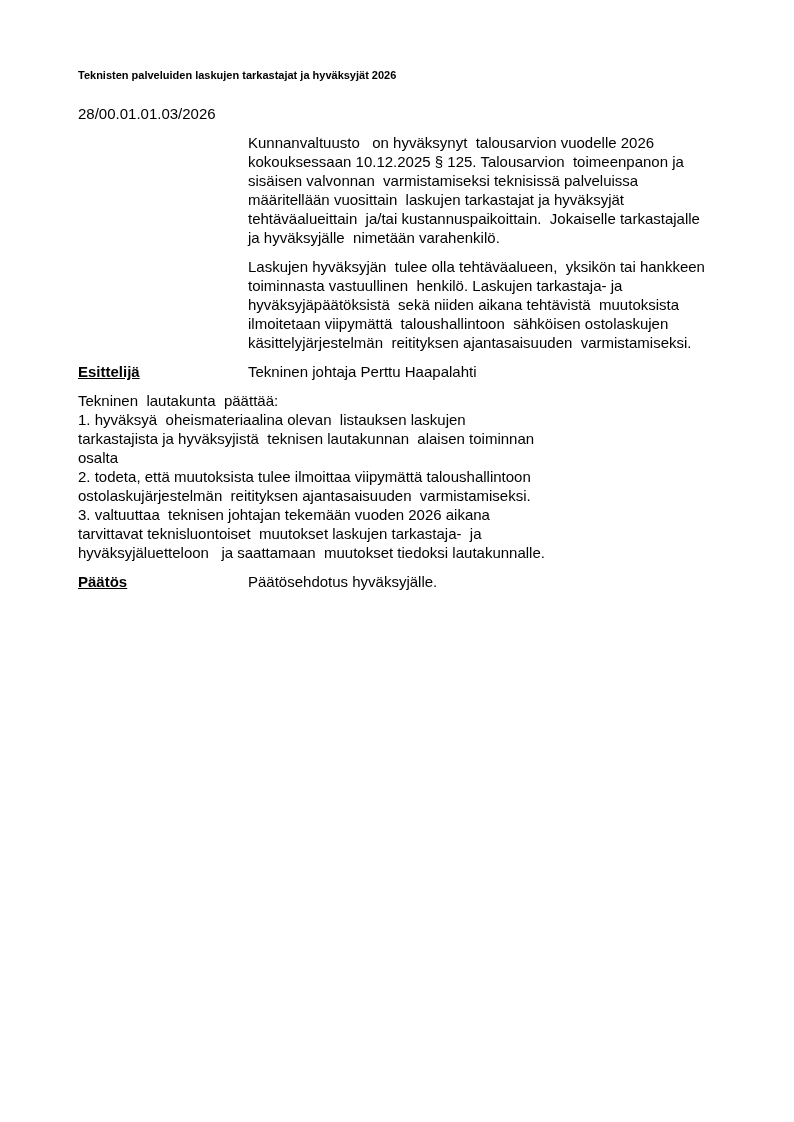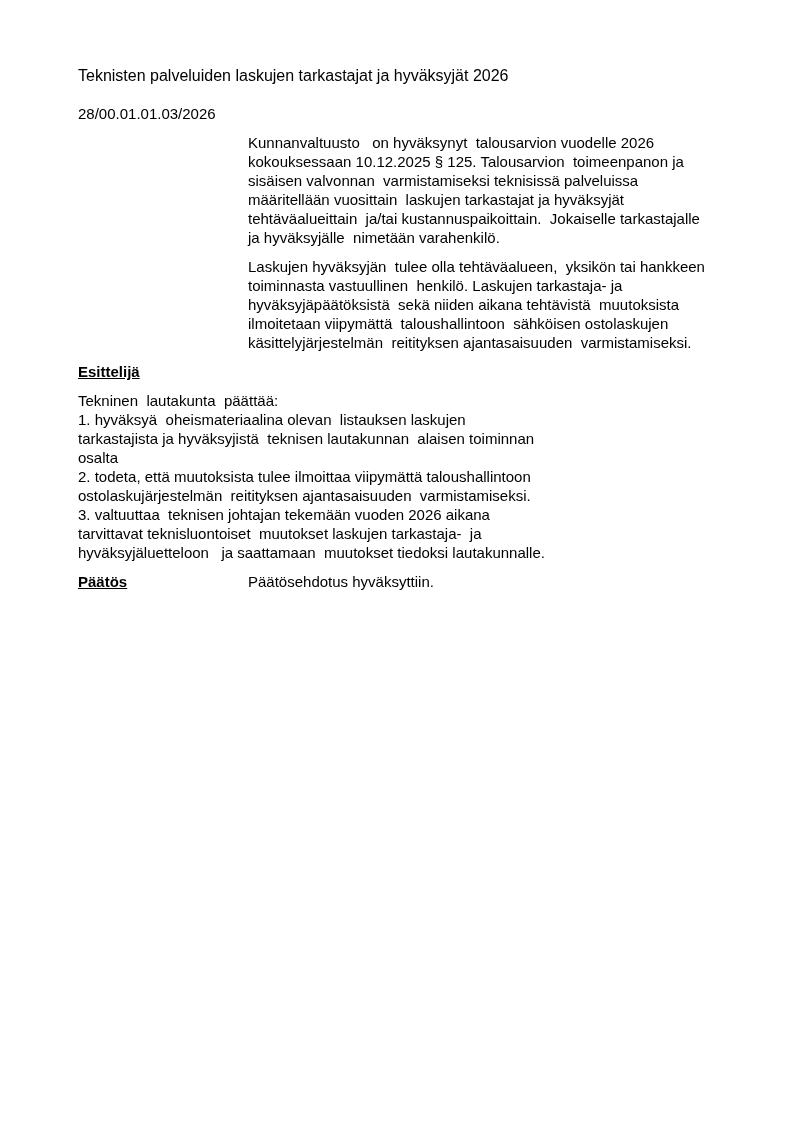--- a/index.html
+++ b/index.html
@@ -11,22 +11,22 @@
     color: #000000;
     font-family: "Liberation Sans", "DejaVu Sans", sans-serif;
     font-size: 15px;
     line-height: 19px;
     padding: 66px 36px 0 78px;
     margin: 0 auto;
     overflow: hidden;
     position: relative;
   }
   .doc-title {
-    font-size: 16px;
-    font-weight: normal;
+    font-size: 11px;
+    font-weight: bold;
     white-space: pre-wrap;
   }
   .meta-block { margin-top: 19px; }
   .meta-line { white-space: pre-wrap; }
   .row { display: flex; margin-top: 10px; }
   .row .label-col {
     width: 170px;
     flex-shrink: 0;
     font-weight: bold;
     text-decoration: underline;
@@ -61,32 +61,33 @@
     <div class="label-col"></div>
     <div class="content-col">Laskujen hyväksyjän  tulee olla tehtäväalueen,  yksikön tai hankkeen
 toiminnasta vastuullinen  henkilö. Laskujen tarkastaja- ja
 hyväksyjäpäätöksistä  sekä niiden aikana tehtävistä  muutoksista
 ilmoitetaan viipymättä  taloushallintoon  sähköisen ostolaskujen
 käsittelyjärjestelmän  reitityksen ajantasaisuuden  varmistamiseksi.</div>
   </div>
 
   <div class="row">
     <div class="label-col">Esittelijä</div>
+    <div class="content-col">Tekninen johtaja Perttu Haapalahti</div>
   </div>
 
   <div class="row">
     <div class="content-col">Tekninen  lautakunta  päättää:
 1. hyväksyä  oheismateriaalina olevan  listauksen laskujen
 tarkastajista ja hyväksyjistä  teknisen lautakunnan  alaisen toiminnan
 osalta
 2. todeta, että muutoksista tulee ilmoittaa viipymättä taloushallintoon
 ostolaskujärjestelmän  reitityksen ajantasaisuuden  varmistamiseksi.
 3. valtuuttaa  teknisen johtajan tekemään vuoden 2026 aikana
 tarvittavat teknisluontoiset  muutokset laskujen tarkastaja-  ja
 hyväksyjäluetteloon   ja saattamaan  muutokset tiedoksi lautakunnalle.</div>
   </div>
 
   <div class="row">
     <div class="label-col">Päätös</div>
-    <div class="content-col">Päätösehdotus hyväksyttiin.</div>
+    <div class="content-col">Päätösehdotus hyväksyjälle.</div>
   </div>
 
 </div>
 
 </body></html>

